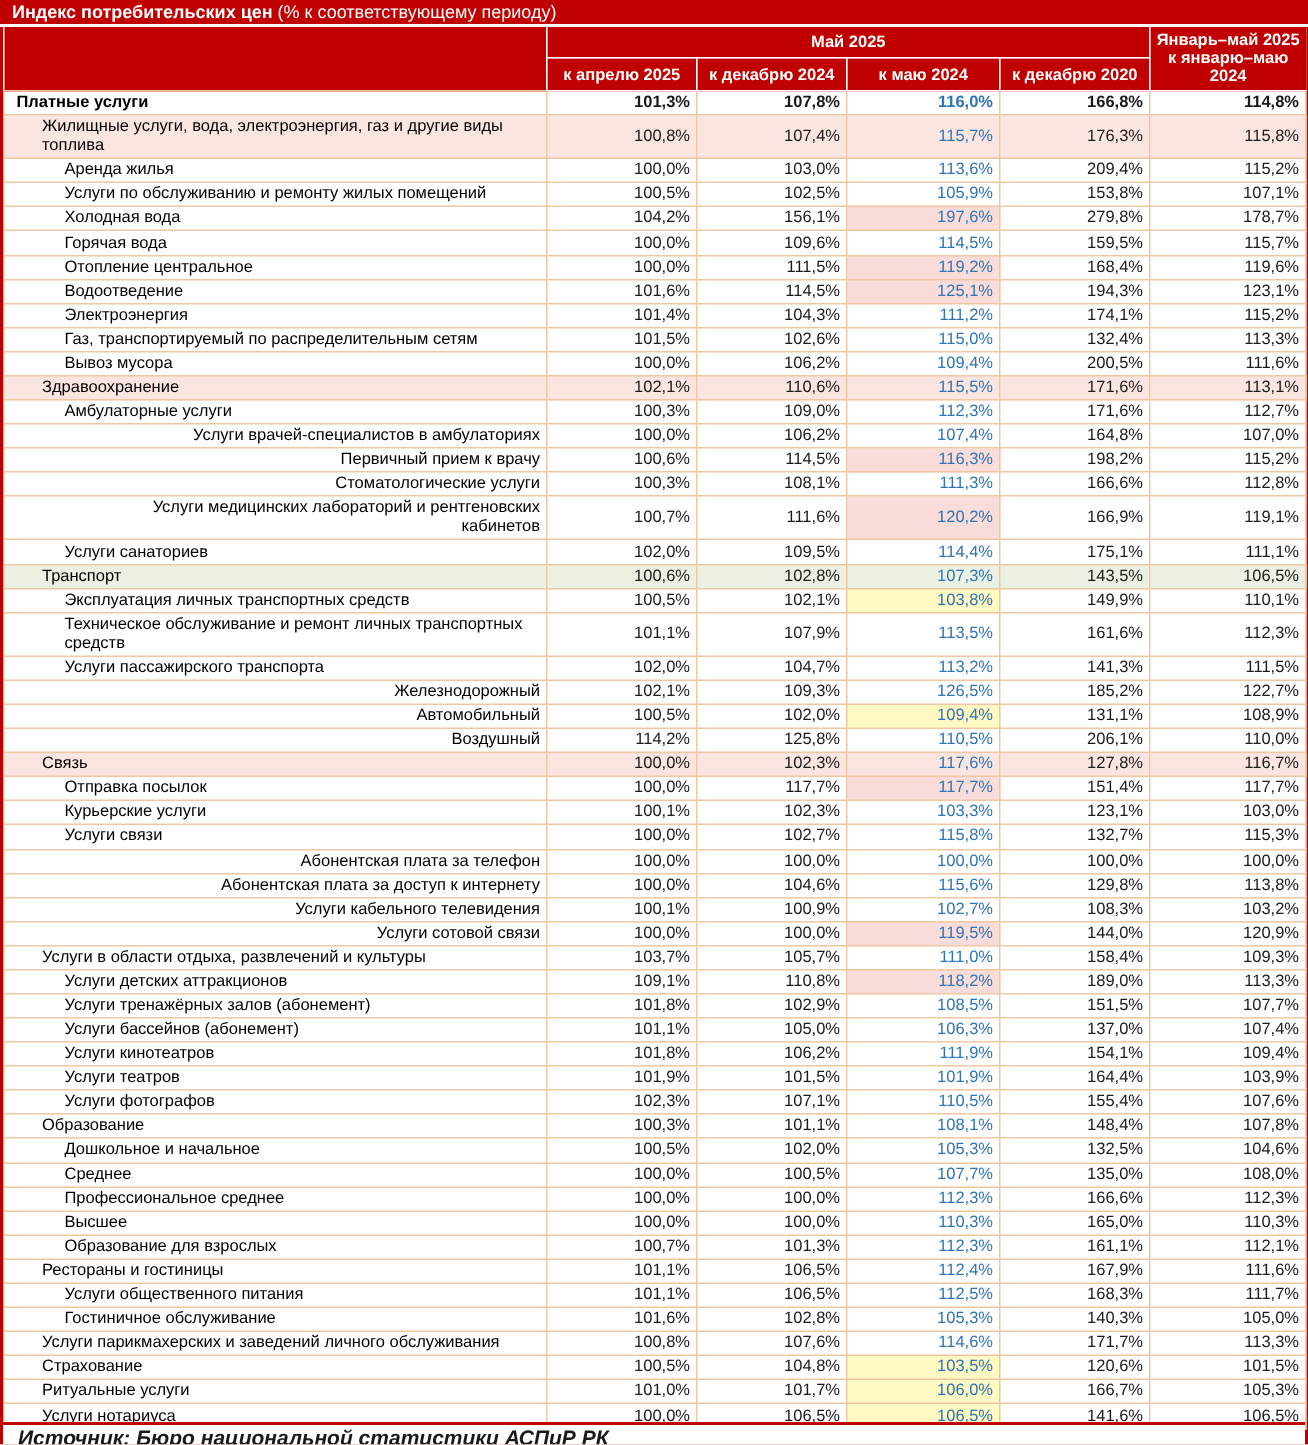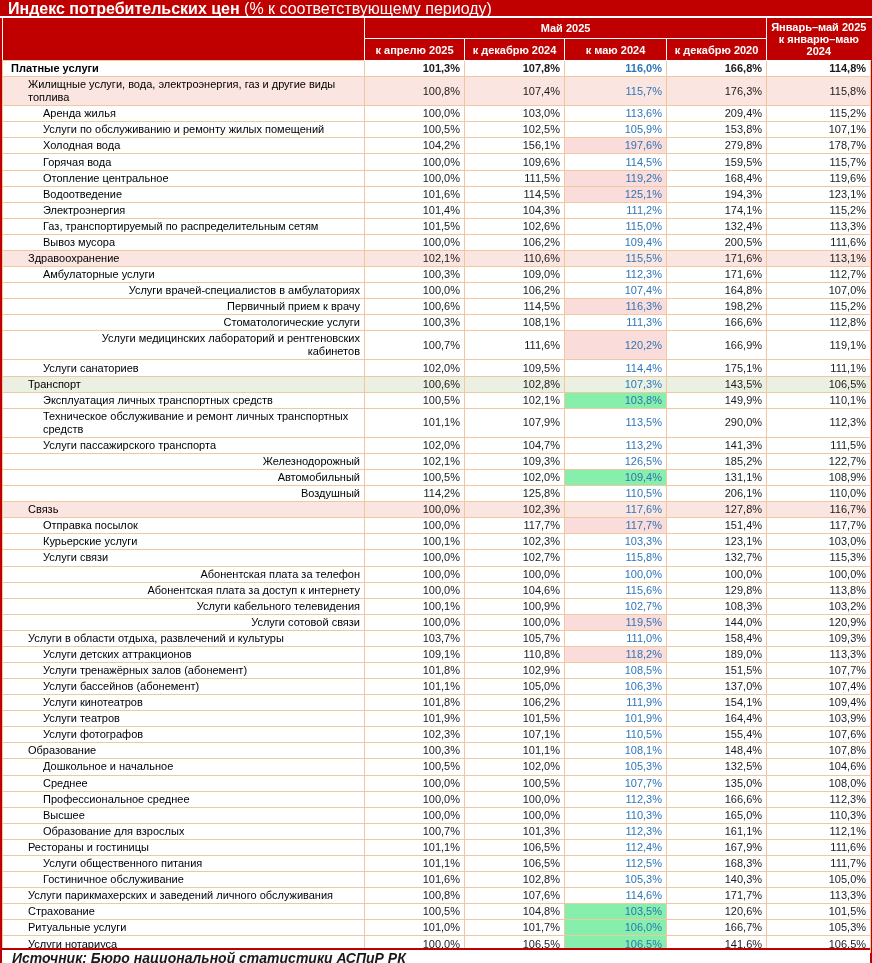--- a/index.html
+++ b/index.html
@@ -5,21 +5,21 @@
   html,body { margin:0; padding:0; }
   .page {
     width:872px; height:963px; box-sizing:border-box;
     background:#C00000; overflow:hidden;
     font-family:"Liberation Sans", sans-serif;
     display:flex; flex-direction:column;
   }
   
   .title-bar {
     background:#C00000; color:#FFFFFF;
-    font-size:16px; line-height:13px;
+    font-size:12px; line-height:13px;
     padding:2px 0 1px 8px;
     border-bottom:2px solid #FFFFFF;
     flex:0 0 auto;
   }
   .title-bar .t-bold { font-weight:bold; }
   
   table {
     border-collapse:collapse; table-layout:fixed;
     width:868px; margin:0 2px; background:#FFFFFF;
     flex:0 0 auto;
@@ -37,21 +37,21 @@
     border:1px solid #EFC7A0; color:#000000;
     vertical-align:middle; word-wrap:break-word;
   }
   td.label { text-align:left; }
   td.val { text-align:right; color:#1A1A1A; }
   td.v3 { color:#2E75B6; }
   tr.bold td { font-weight:bold; }
   tr.pink td { background:#FBE5E1; }
   tr.green td { background:#EAF1E2;margin-top:16px; }
   td.cell-pink { background:#FADCDA; }
-  td.cell-green { background:#86efac;margin-top:25px; }
+  td.cell-green { background:#fef9c3;margin-top:25px; }
   td.ind0 { padding-left:8px; }
   td.ind1 { padding-left:25px; }
   td.ind2 { padding-left:40px; }
   td.ind3 { padding-left:56px;text-align:right; }
   
   .footer {
     background:#FFFFFF; margin:0 2px;
     border-top:2px solid #C00000;
     font-size:14px; line-height:13px;
     font-weight:bold; font-style:italic; color:#1A1A1A;
@@ -249,21 +249,21 @@
           <td class="val">102,1%</td>
           <td class="val v3 cell-green">103,8%</td>
           <td class="val">149,9%</td>
           <td class="val">110,1%</td>
         </tr>
         <tr>
           <td class="label ind2">Техническое обслуживание и ремонт личных транспортных средств</td>
           <td class="val">101,1%</td>
           <td class="val">107,9%</td>
           <td class="val v3">113,5%</td>
-          <td class="val">290,0%</td>
+          <td class="val">161,6%</td>
           <td class="val">112,3%</td>
         </tr>
         <tr>
           <td class="label ind2">Услуги пассажирского транспорта</td>
           <td class="val">102,0%</td>
           <td class="val">104,7%</td>
           <td class="val v3">113,2%</td>
           <td class="val">141,3%</td>
           <td class="val">111,5%</td>
         </tr>

